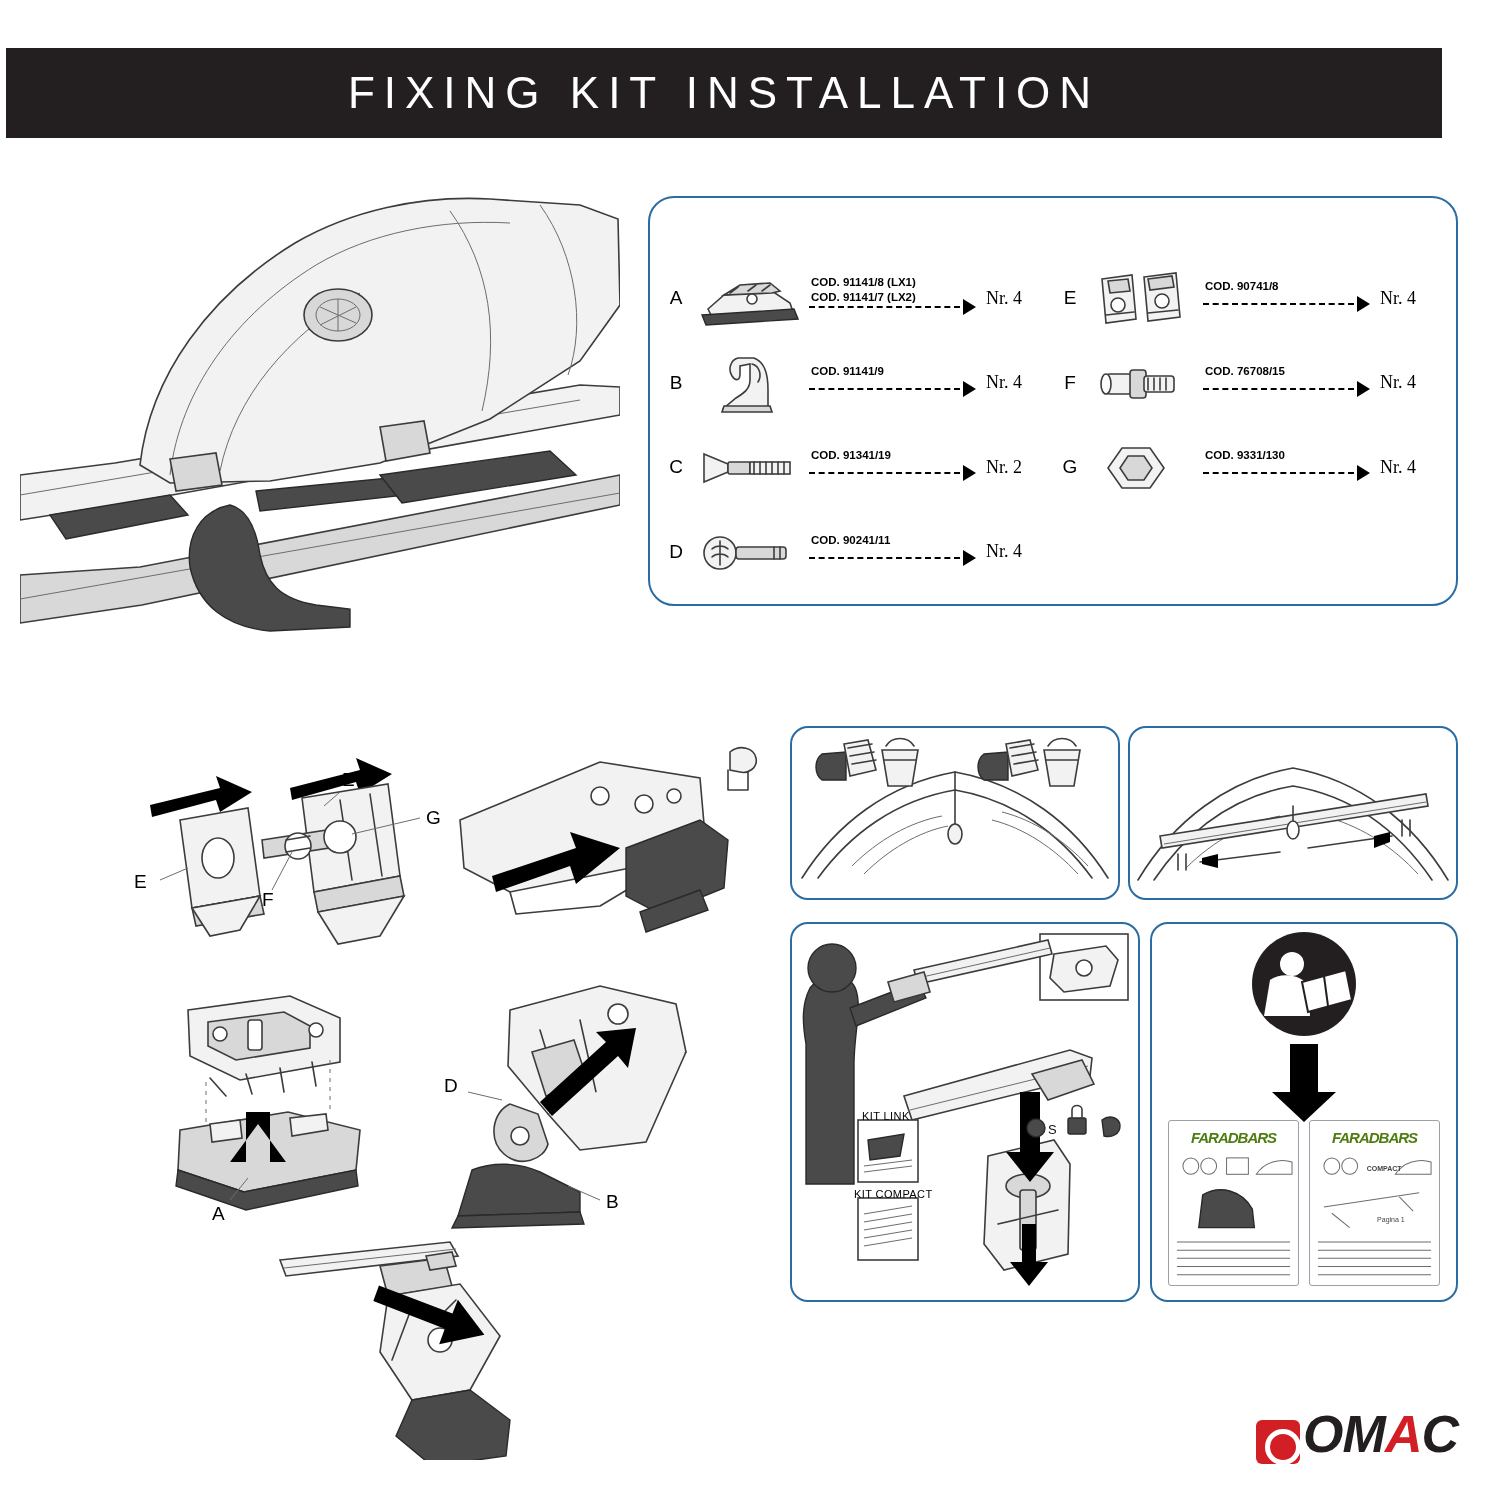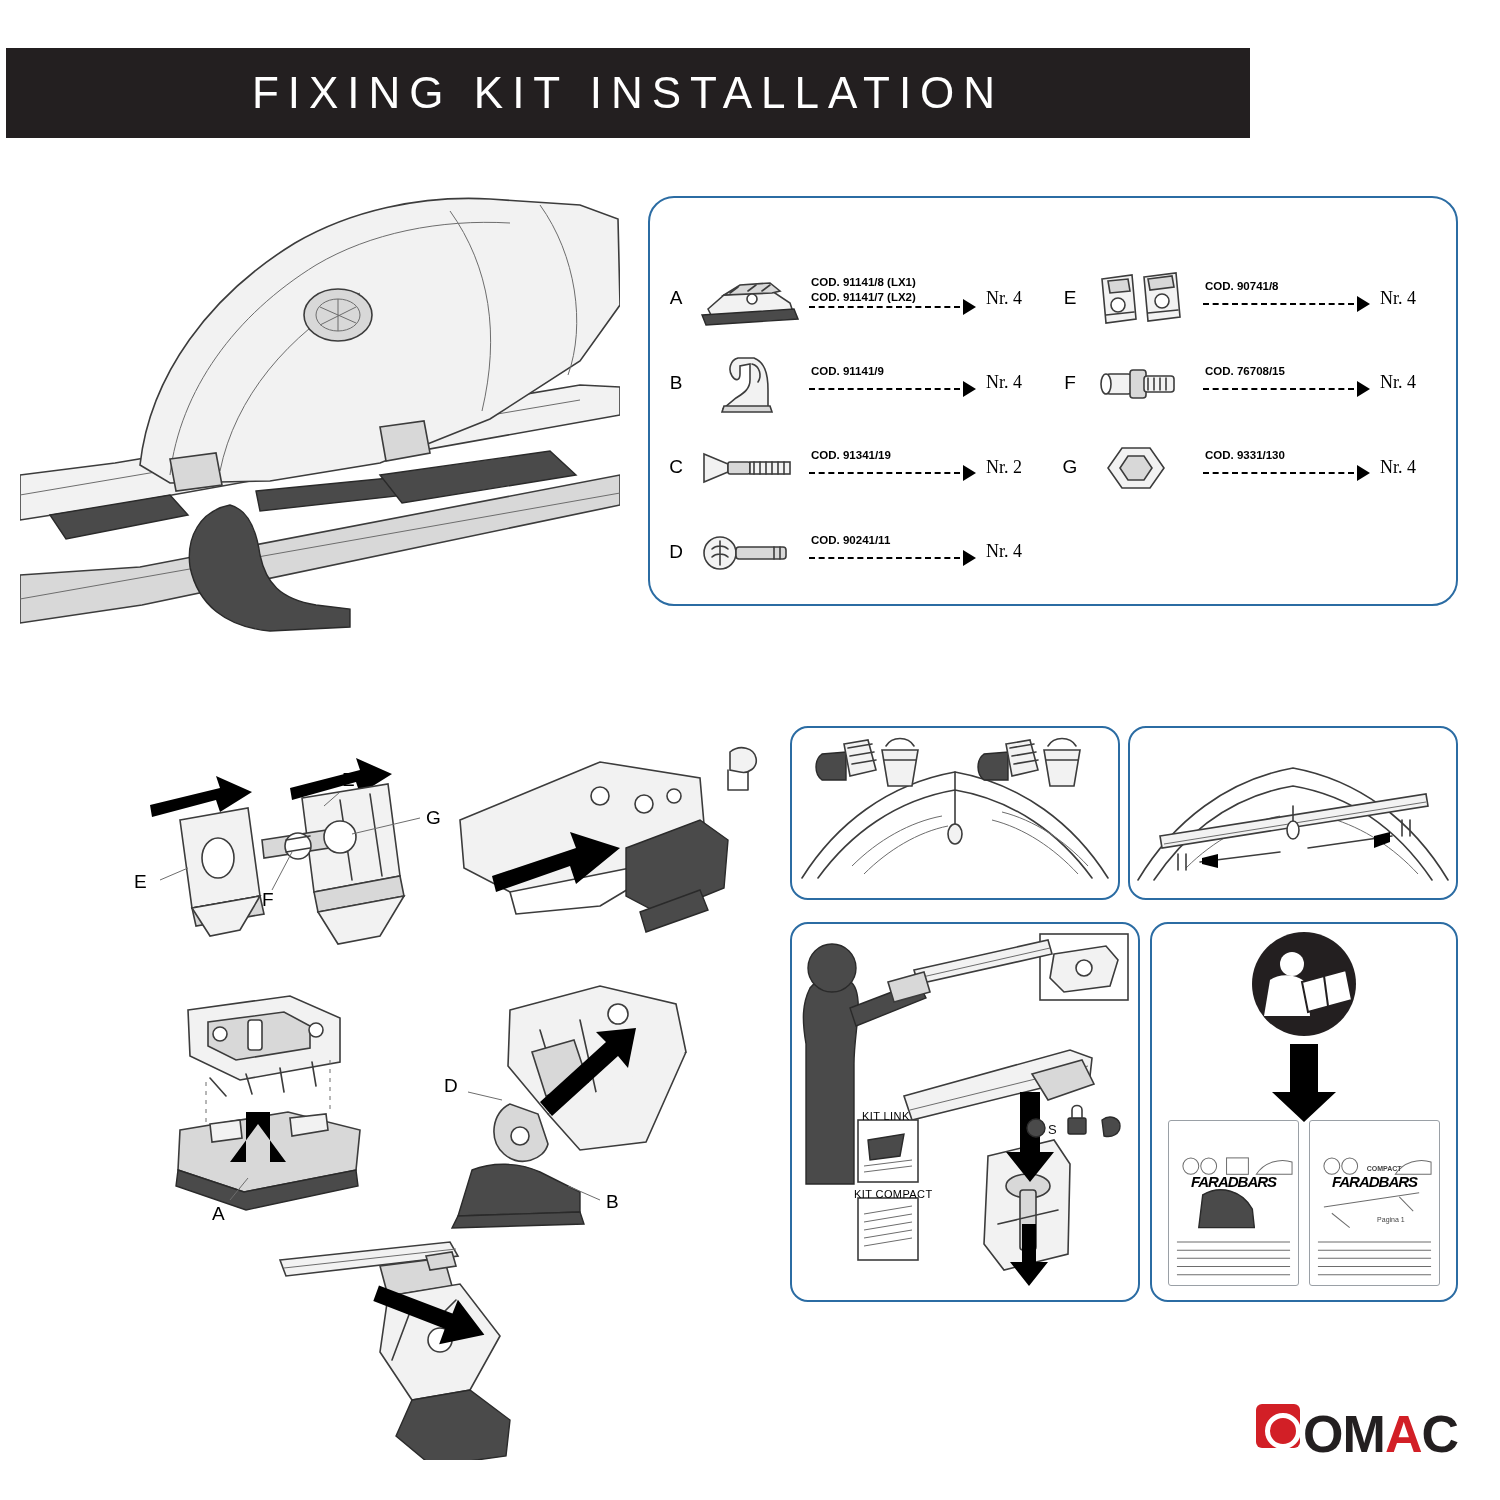--- a/index.html
+++ b/index.html
@@ -9,21 +9,21 @@
     font-family: "Liberation Sans", sans-serif;
     position: relative;
     overflow: hidden;
   }
   .frame { position: absolute; inset: 0; border: 6px solid #ffffff; }
 
   
   .header {
     position: absolute;
     left: 6px; top: 48px;
-    width: 1244px; height: 90px;
+    width: 1436px; height: 90px;
     background: #231f20;
     display: flex; align-items: center; justify-content: center;
   }
   .header-title {
     color: #ffffff;
     font-size: 44px;
     letter-spacing: 9px;
     font-weight: 400;
   }
 
@@ -100,31 +100,31 @@
   .brand-cards {
     position: absolute; left: 16px; top: 196px; right: 16px; bottom: 14px;
     display: flex; gap: 10px;
   }
   .brand-card {
     flex: 1; border: 1px solid #9aa0a6; border-radius: 3px; background: #fff;
     position: relative; overflow: hidden;
   }
   .farad-logo {
     position: absolute; top: 8px; left: 50%; transform: translateX(-50%);
-    font-size: 15px; font-weight: bold; font-style: italic; color: #000000;
-    letter-spacing: -1px; white-space: nowrap; margin-top: 44px;
+    font-size: 15px; font-weight: bold; font-style: italic; color: #4d7c0f;
+    letter-spacing: -1px; white-space: nowrap;
   }
   .card-page-label {
     position: absolute; font-size: 7px; color: #444;
   }
 
   
   .omac {
     position: absolute; right: 42px; bottom: 36px;
-    display: flex; align-items: flex-start; gap: 3px;
+    display: flex; align-items: flex-end; gap: 3px; font-style: italic;
   }
   .omac-mark {
     width: 44px; height: 44px; background: #d21f26; border-radius: 6px;
     position: relative;
   }
   .omac-mark::before {
     content: ""; position: absolute; left: 9px; top: 9px;
     width: 26px; height: 26px; border: 5px solid #ffffff; border-radius: 50%;
   }
   .omac-text { font-size: 52px; font-weight: bold; color: #231f20; letter-spacing: -1px; }

